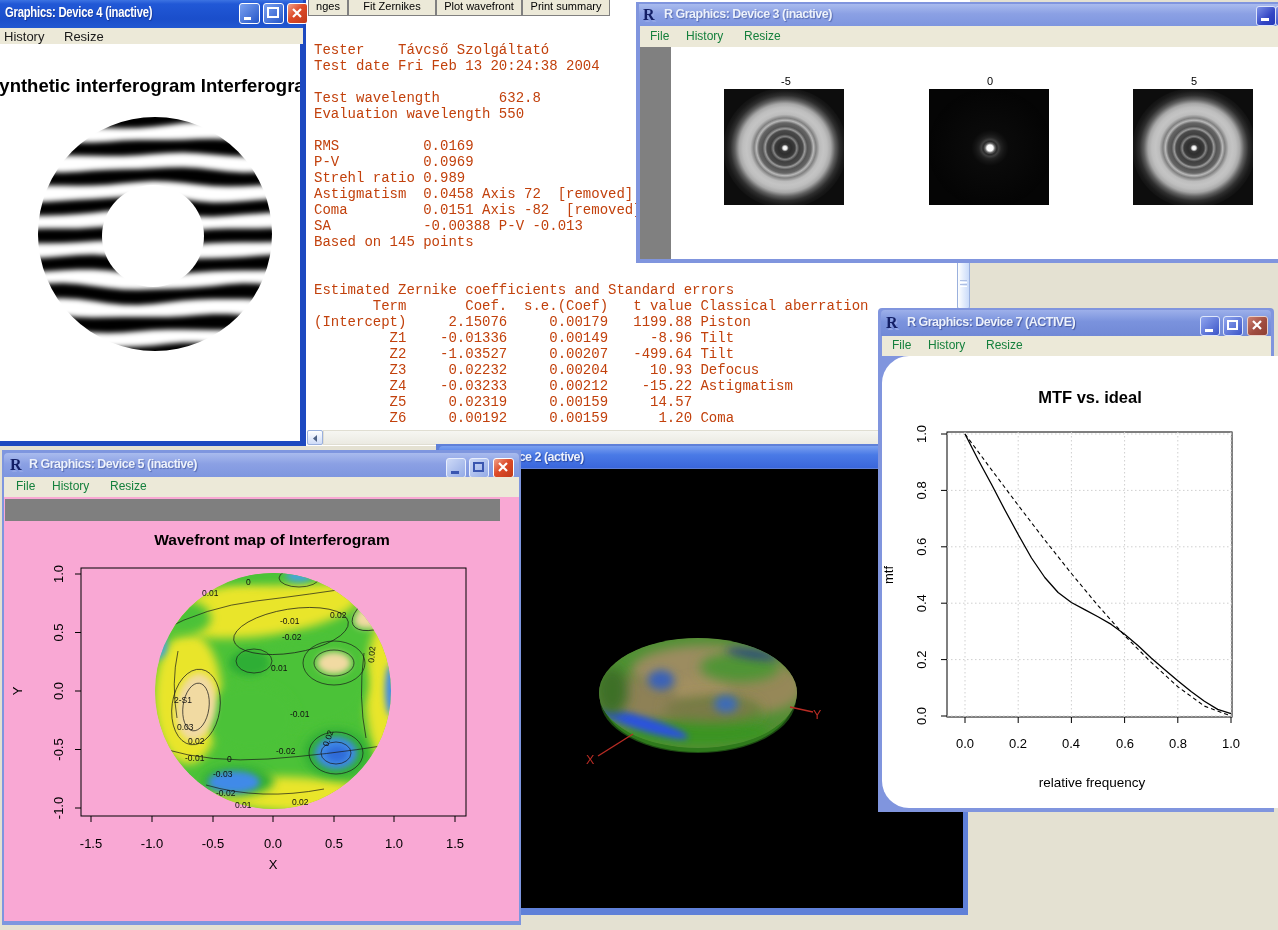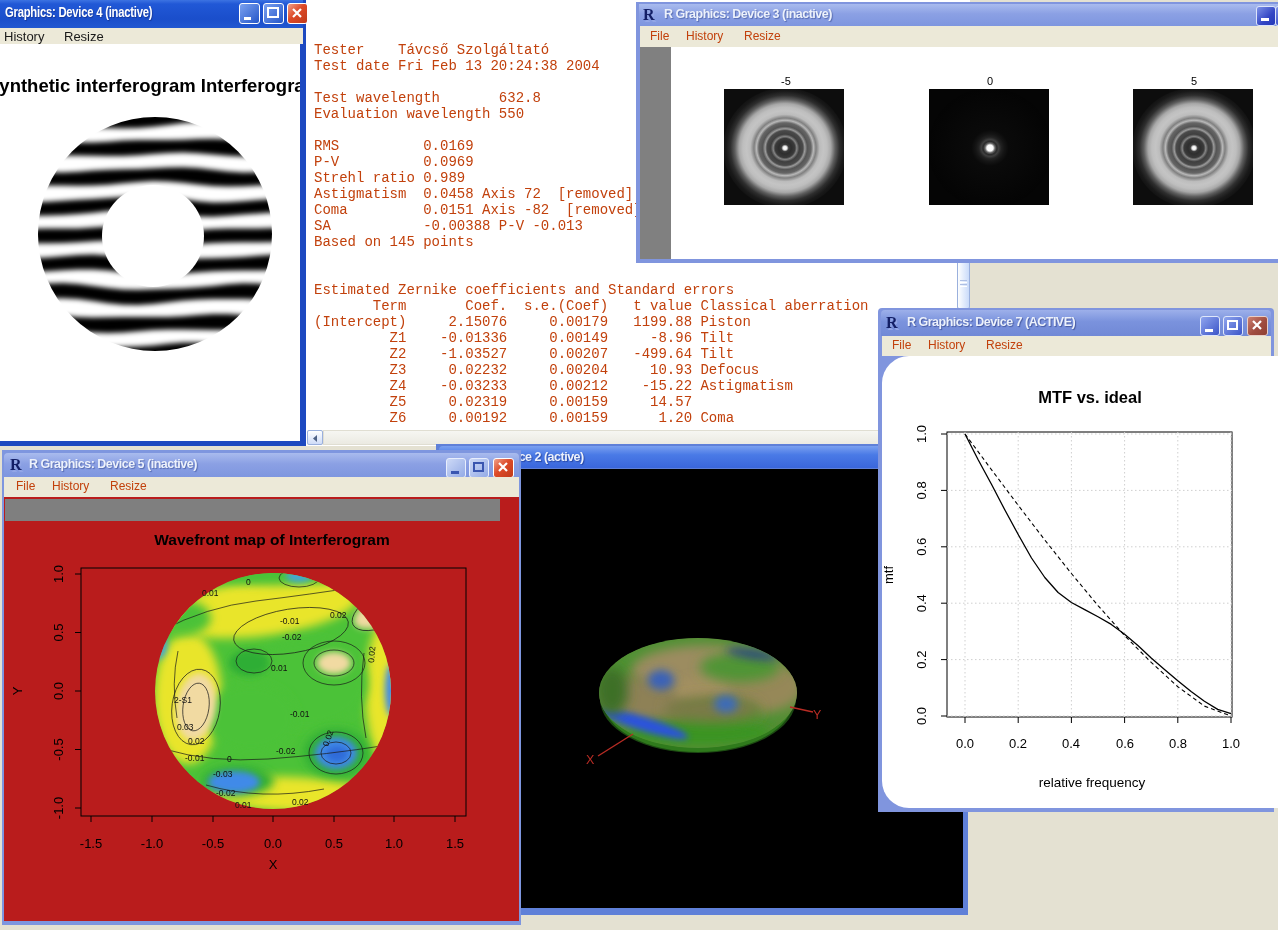--- a/index.html
+++ b/index.html
@@ -1,26 +1,32 @@
 <!DOCTYPE html>
 <html><head><meta charset="utf-8"><style>
 html,body{margin:0;padding:0;}
 body{width:1278px;height:930px;background:#e4e1d2;overflow:hidden;position:relative;font-family:"Liberation Sans",sans-serif;}
 .abs{position:absolute;}
 .menutxt{font-size:12px;color:#1a1a1a;}
-.gray{color:#c2410c;}
+.gray{color:#15803d;}
 .tbtxt{font-weight:bold;font-size:12.5px;letter-spacing:-0.5px;color:#ecf1fb;white-space:nowrap;text-shadow:1px 1px 1px rgba(10,24,90,.45);}
 .btn{position:absolute;width:21px;height:21px;border-radius:3px;border:1px solid #fff;box-sizing:border-box;}
 .btn svg{display:block;}
 .mono{font-family:"Liberation Mono",monospace;font-size:14px;line-height:16px;white-space:pre;color:#c2410c;}
 </style></head>
 <body>
 
 <div class="abs" id="textwin" style="left:300px;top:0;width:668px;height:446px;background:#fff;border-left:2px solid #8095de;">
 
+  <div class="abs" style="left:0;top:0;width:666px;height:17px;background:#fff;">
+    <div class="abs" style="left:6px;top:-6px;width:40px;height:22px;background:#ece9d8;border:1px solid #808080;box-sizing:border-box;font-size:11px;text-align:center;padding-top:5px;">nges</div>
+    <div class="abs" style="left:46px;top:-6px;width:88px;height:22px;background:#ece9d8;border:1px solid #808080;box-sizing:border-box;font-size:11px;text-align:center;padding-top:5px;">Fit Zernikes</div>
+    <div class="abs" style="left:134px;top:-6px;width:86px;height:22px;background:#ece9d8;border:1px solid #808080;box-sizing:border-box;font-size:11px;text-align:center;padding-top:5px;">Plot wavefront</div>
+    <div class="abs" style="left:220px;top:-6px;width:88px;height:22px;background:#ece9d8;border:1px solid #808080;box-sizing:border-box;font-size:11px;text-align:center;padding-top:5px;">Print summary</div>
+  </div>
   <div class="abs mono" style="left:12px;top:42px;">Tester    Távcső Szolgáltató
 Test date Fri Feb 13 20:24:38 2004
 
 Test wavelength       632.8
 Evaluation wavelength 550
 
 RMS          0.0169
 P-V          0.0969
 Strehl ratio 0.989
 Astigmatism  0.0458 Axis 72  [removed]
@@ -281,21 +287,21 @@
         <svg width="19" height="18">
           <path d="M5 4 L13 12 M13 4 L5 12" stroke="#fff" stroke-width="2.2"></path>
         </svg>
       </div>
   </div>
   <div class="abs" style="left:2px;top:27px;width:515px;height:20px;background:#ece9d8;">
     <div class="menutxt abs gray" style="left:12px;top:2px;">File</div>
     <div class="menutxt abs gray" style="left:48px;top:2px;">History</div>
     <div class="menutxt abs gray" style="left:106px;top:2px;">Resize</div>
   </div>
-  <div class="abs" style="left:2px;top:47px;width:515px;height:424px;background:#b91c1c;">
+  <div class="abs" style="left:2px;top:47px;width:515px;height:424px;background:#f9a8d4;">
     <div class="abs" style="left:1px;top:2px;width:495px;height:22px;background:#7f7f7f;"></div>
     <svg class="abs" style="left:2px;top:26px" width="515" height="398" font-family="Liberation Sans,sans-serif">
       <text x="266" y="22" font-size="15.5" font-weight="bold" fill="#000" text-anchor="middle">Wavefront map of Interferogram</text>
       <rect x="75" y="45" width="385" height="248" fill="none" stroke="#000" stroke-width="1"></rect>
 
       <g>
         <defs>
           <clipPath id="wfclip">
               <circle cx="267" cy="168" r="118"></circle>
             </clipPath>

